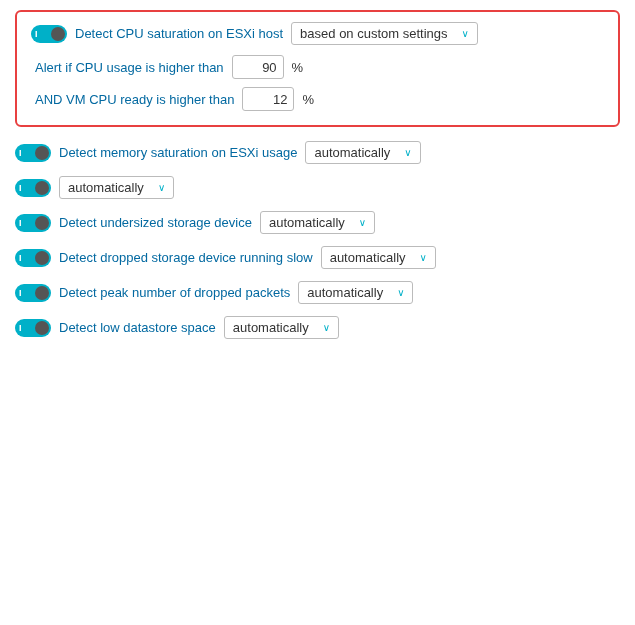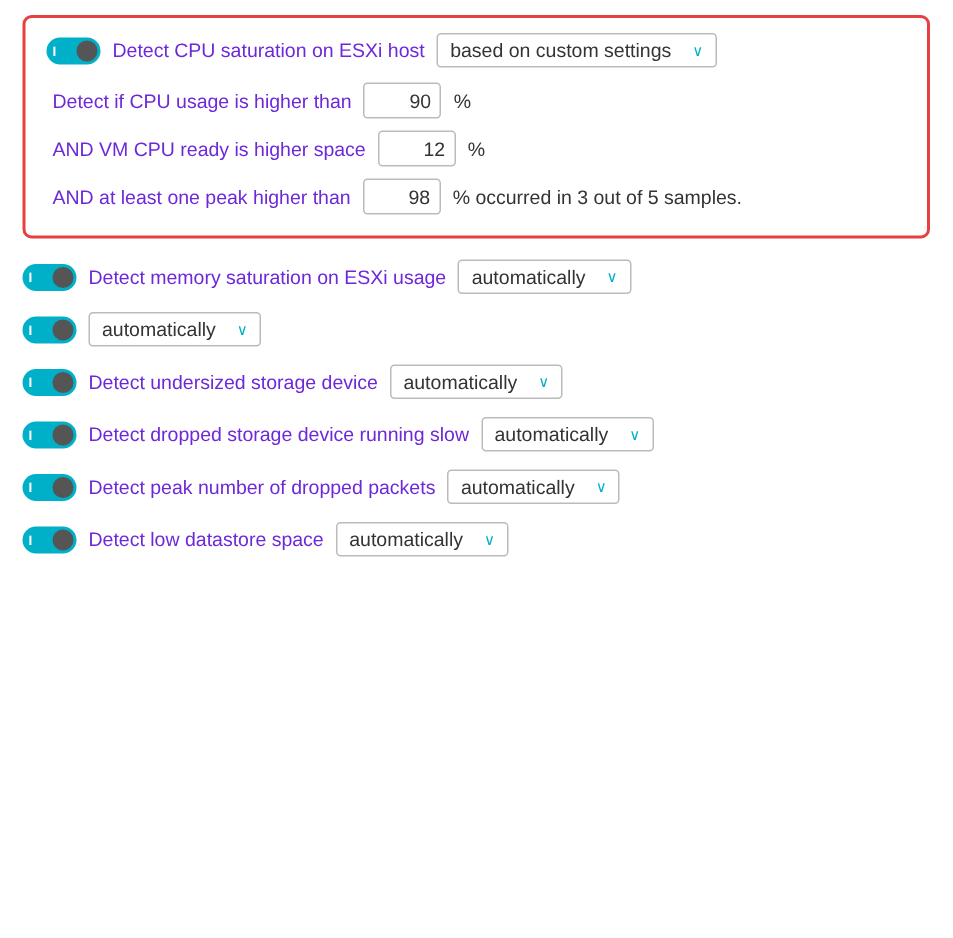--- a/index.html
+++ b/index.html
@@ -52,21 +52,21 @@
       width: 14px;
       height: 14px;
       background: #555;
       border-radius: 50%;
       position: absolute;
       right: 2px;
       top: 2px;
     }
 
     .row-label {
-      color: #6d28d9;
+      color: #0369a1;
       font-size: 13px;
       white-space: nowrap;
     }
 
     
     .dropdown {
       display: inline-flex;
       align-items: center;
       border: 1px solid #bbb;
       border-radius: 3px;
@@ -129,36 +129,31 @@
       <span class="t-knob"></span>
     </div>
     <span class="row-label">Detect CPU saturation on ESXi host</span>
     <div class="dropdown">
       <span>based on custom settings</span>
       <span class="chevron">∨</span>
     </div>
   </div>
 
   <div class="indent-row">
-    <span class="row-label">Detect if CPU usage is higher than</span>
+    <span class="row-label">Alert if CPU usage is higher than</span>
     <input class="num-input" type="text" value="90" style="">
     <span class="unit">%</span>
   </div>
 
   <div class="indent-row">
-    <span class="row-label">AND VM CPU ready is higher space</span>
+    <span class="row-label">AND VM CPU ready is higher than</span>
     <input class="num-input" type="text" value="12" style="">
     <span class="unit">%</span>
   </div>
 
-  <div class="indent-row">
-    <span class="row-label">AND at least one peak higher than</span>
-    <input class="num-input" type="text" value="98" style="">
-    <span class="unit">% occurred in 3 out of 5 samples.</span>
-  </div>
 </div>
 
 <div id="settings-list">
     <div class="setting-row">
       <div class="toggle">
         <span class="t-label">I</span>
         <span class="t-knob"></span>
       </div>
       <span class="row-label">Detect memory saturation on ESXi usage</span>
       <div class="dropdown">

